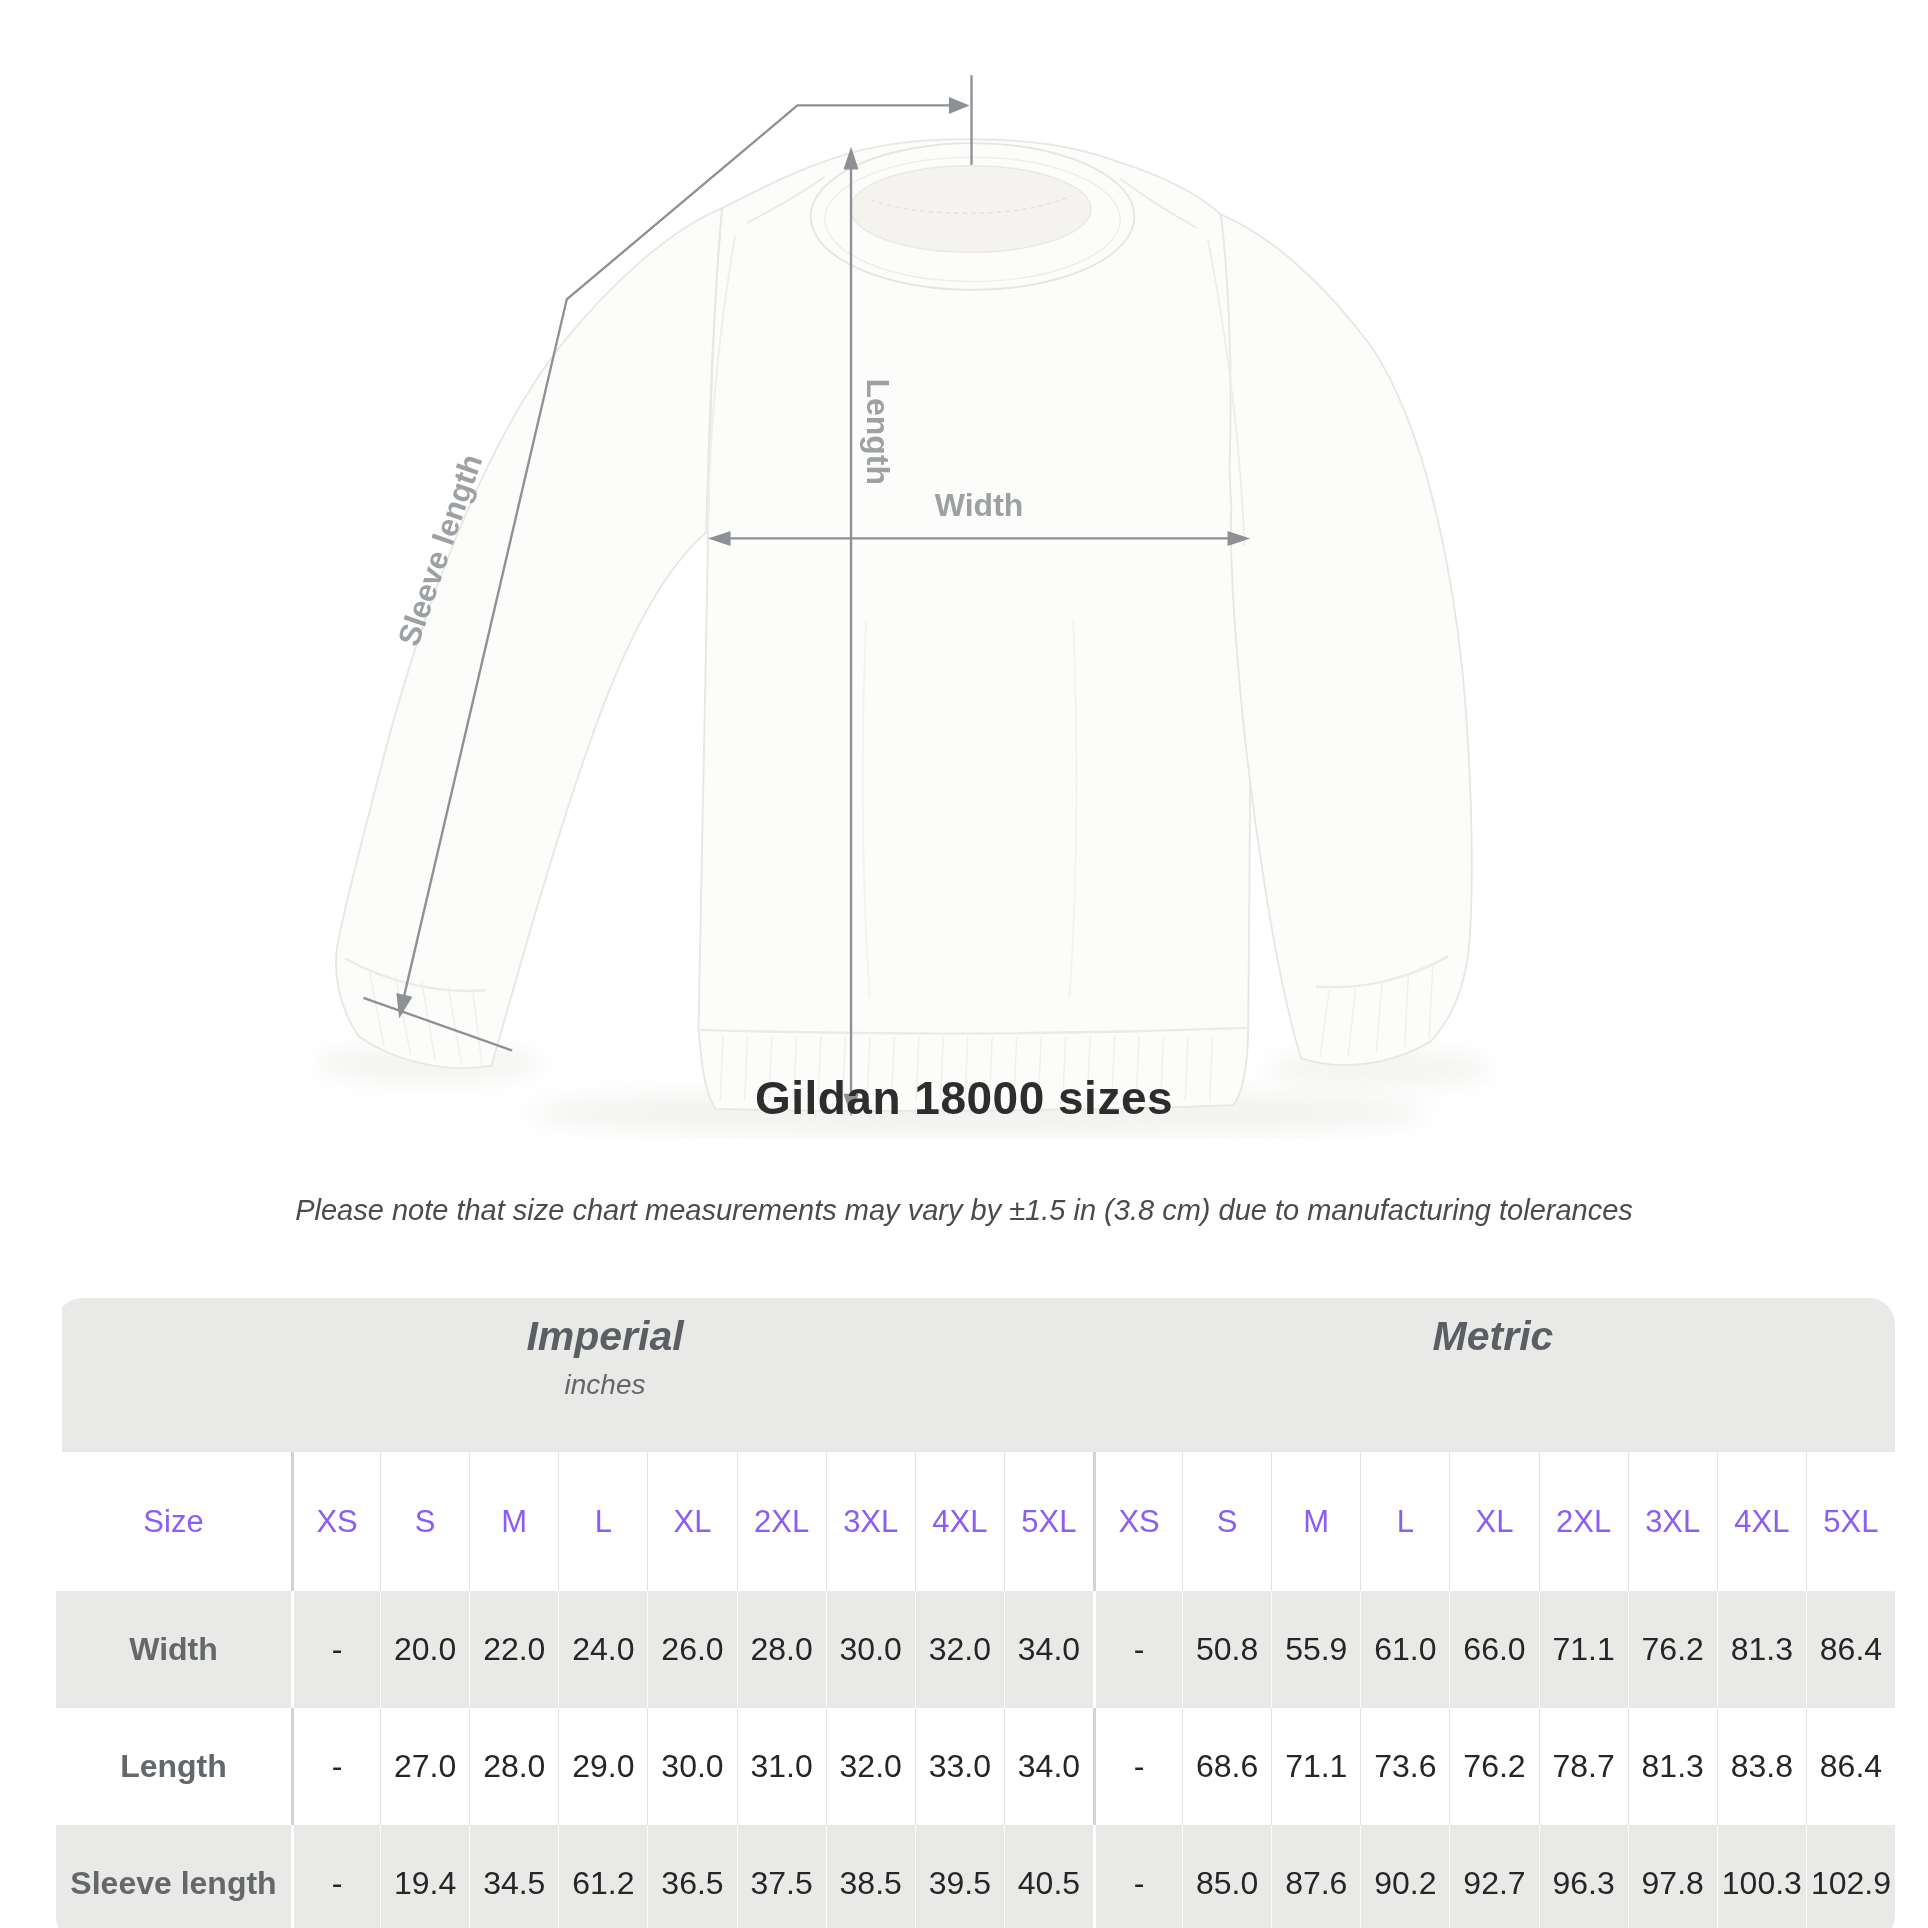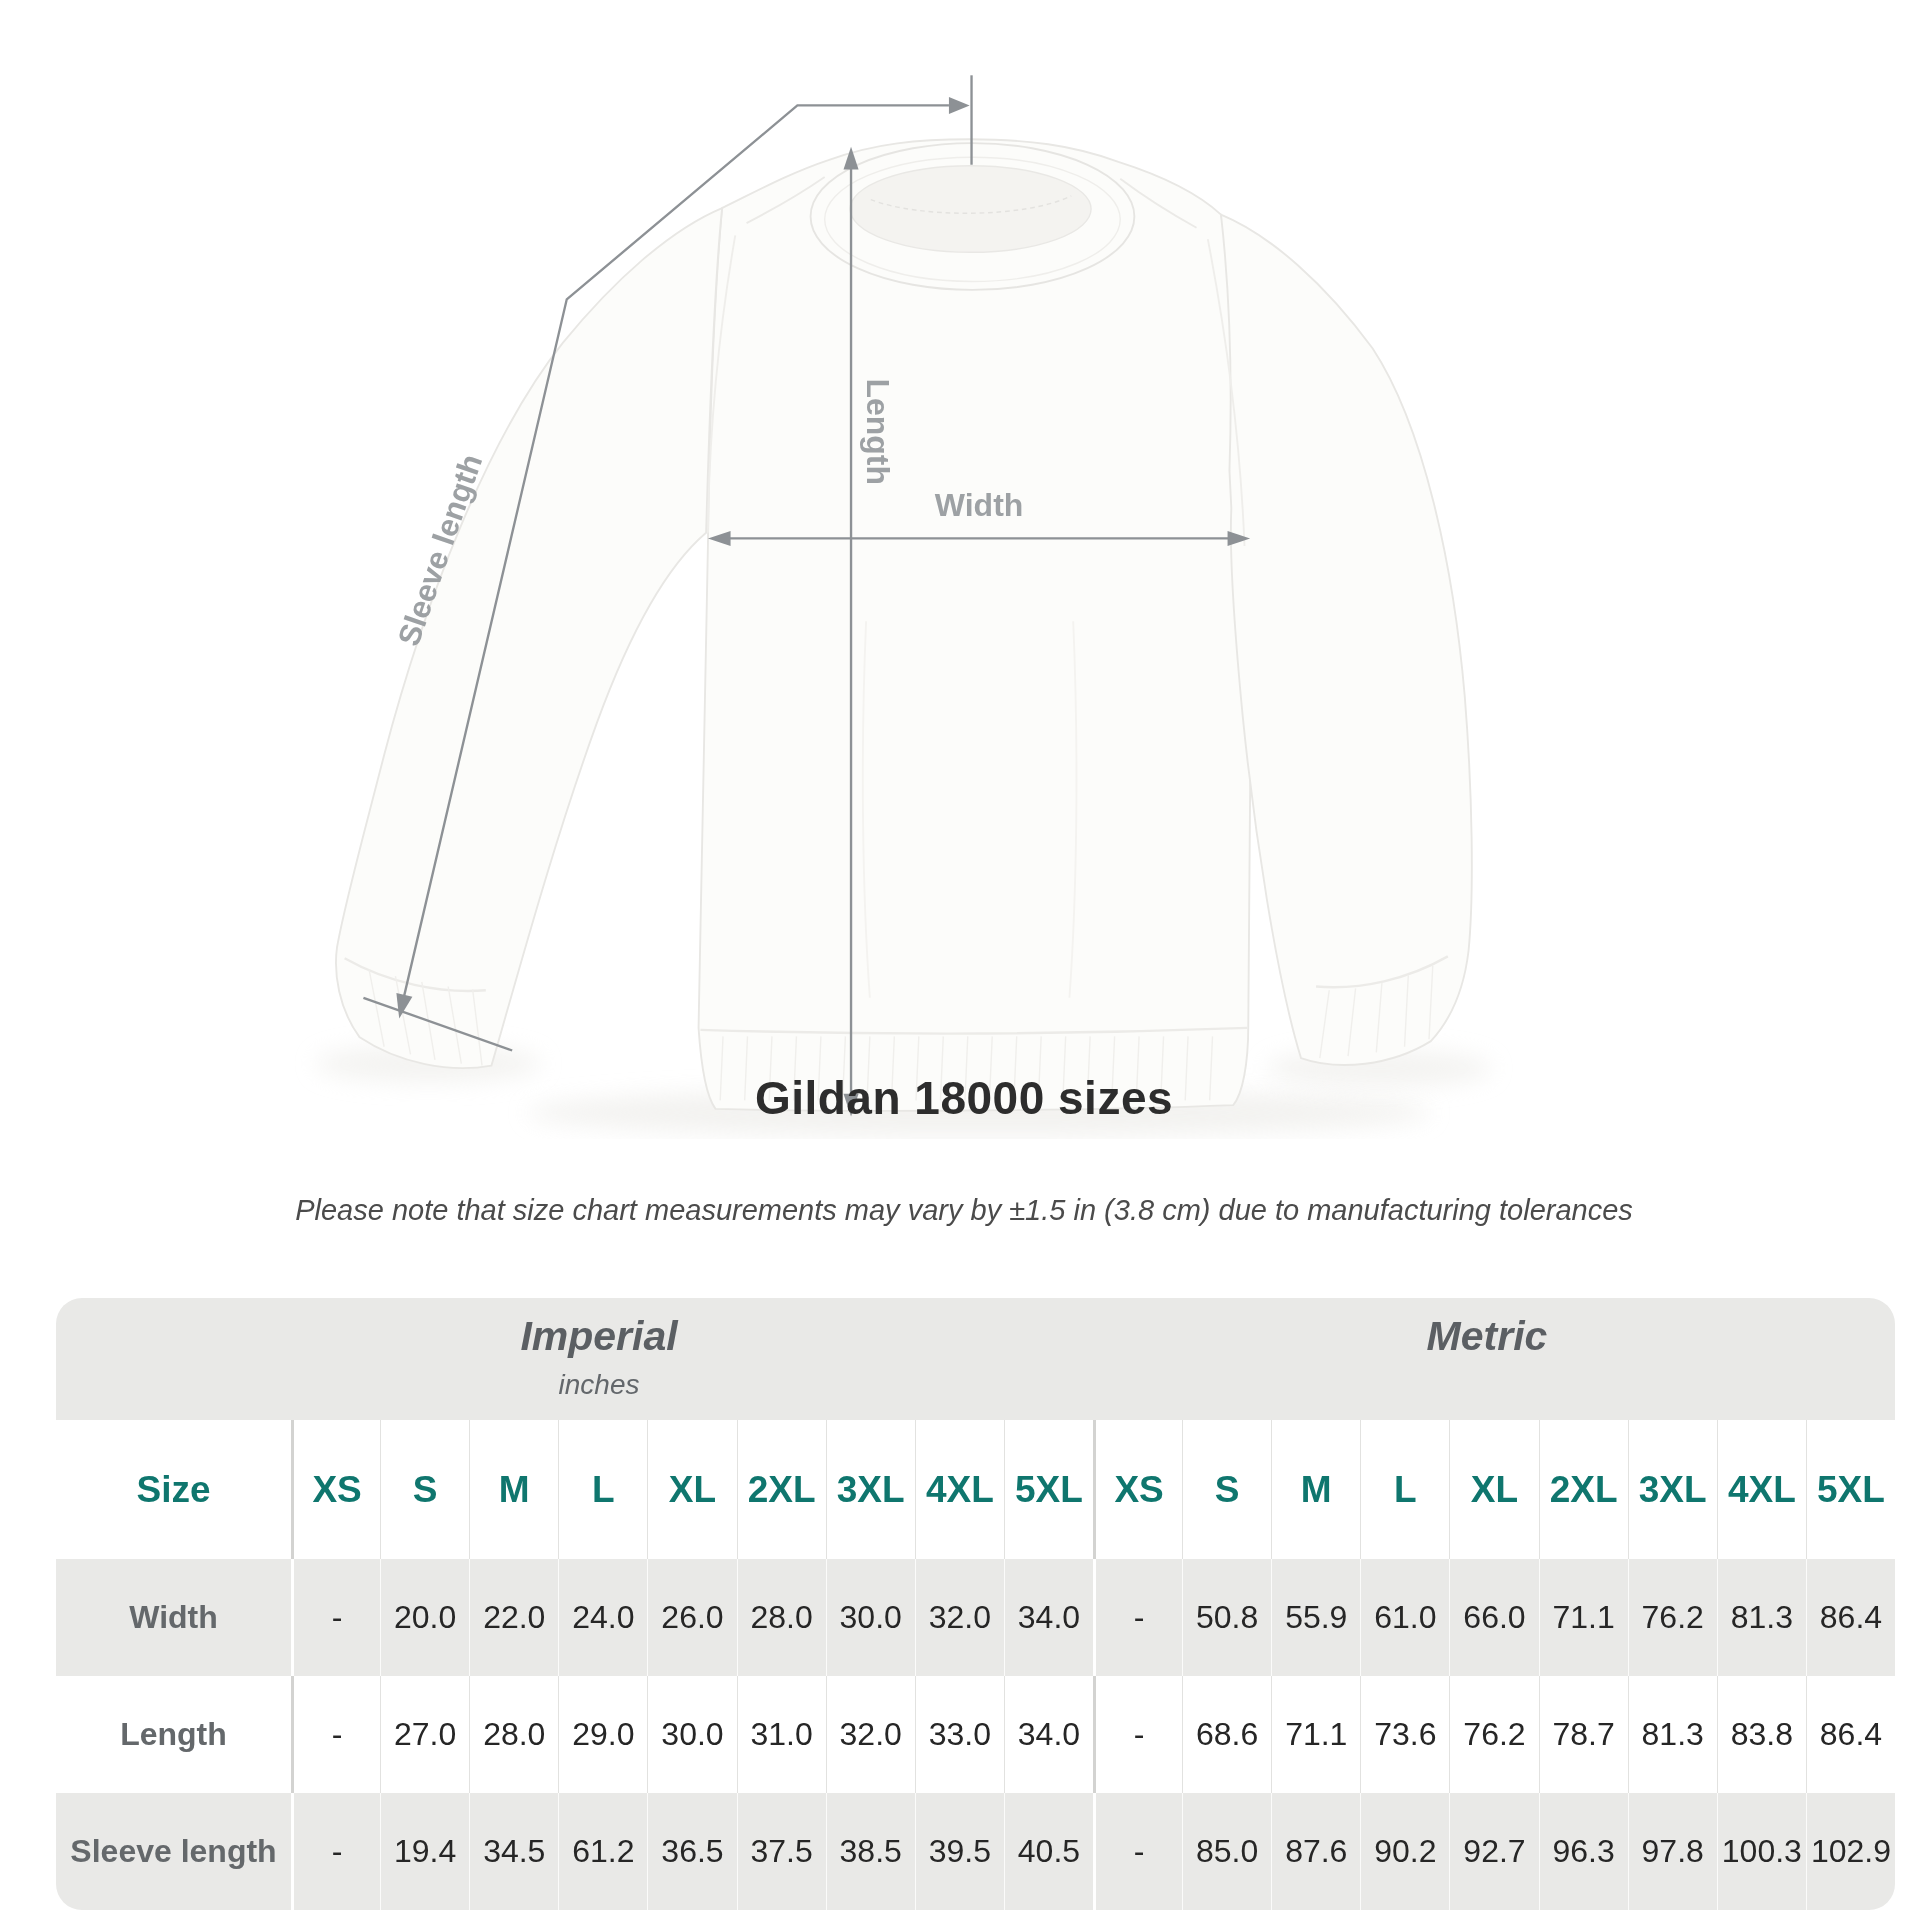--- a/index.html
+++ b/index.html
@@ -7,36 +7,36 @@
         font-family:"Liberation Sans", sans-serif;}
   .figure-svg{position:absolute;left:0;top:0;}
 
   .title{position:absolute;top:1071px;left:0;width:100%;text-align:center;
          font-size:46px;font-weight:bold;color:#2d2d2d;letter-spacing:0.5px;}
   .subtitle{position:absolute;top:1194px;left:0;width:100%;text-align:center;
             font-size:29px;font-style:italic;color:#4b4b4b;}
 
   .size-table{position:absolute;left:56px;top:1298px;width:1839px;
               border-radius:26px;overflow:hidden;}
-  .band{position:relative;height:122px;background:#e9e9e7;}
+  .band{position:relative;height:154px;background:#e9e9e7;margin-left:6px;}
   .sec{position:absolute;top:15px;transform:translateX(-50%);text-align:center;width:659px;}
   .sec-imperial{left:543px;}
   .sec-metric{left:1431px;}
   .sec-name{font-style:italic;font-weight:bold;font-size:41px;color:#5b5f63;}
   .sec-unit{font-style:italic;font-size:28px;color:#63676b;margin-top:9.4px;}
 
   .trow{display:grid;grid-template-columns:235px repeat(18,1fr);}
   .r-size{height:139px;}
   .r-data{height:117px;}
   .r-white{background:#ffffff;}
   .r-gray{background:#e9e9e7;}
   .cell{display:flex;align-items:center;justify-content:center;
         font-size:32px;color:#262626;white-space:nowrap;}
   .c-lbl{font-weight:bold;color:#64686b;}
-  .c-sz{font-weight:bold;color:#0f766e;font-size:37px;}
+  .c-sz{font-weight:normal;color:#8b5cf6;font-size:31px;}
   .r-white .sep-thin{border-left:1.9px solid #e2e2e0;}
   .r-white .sep-thick{border-left:3.8px solid #d3d3d1;}
   .r-gray .sep-thin{border-left:1.9px solid #fbfbfa;}
   .r-gray .sep-thick{border-left:3.8px solid #ffffff;}
 
   svg text{font-family:"Liberation Sans", sans-serif;}
   .dim-label{font-weight:bold;fill:#9da1a4;}
 </style>
 </head>
 <body>

